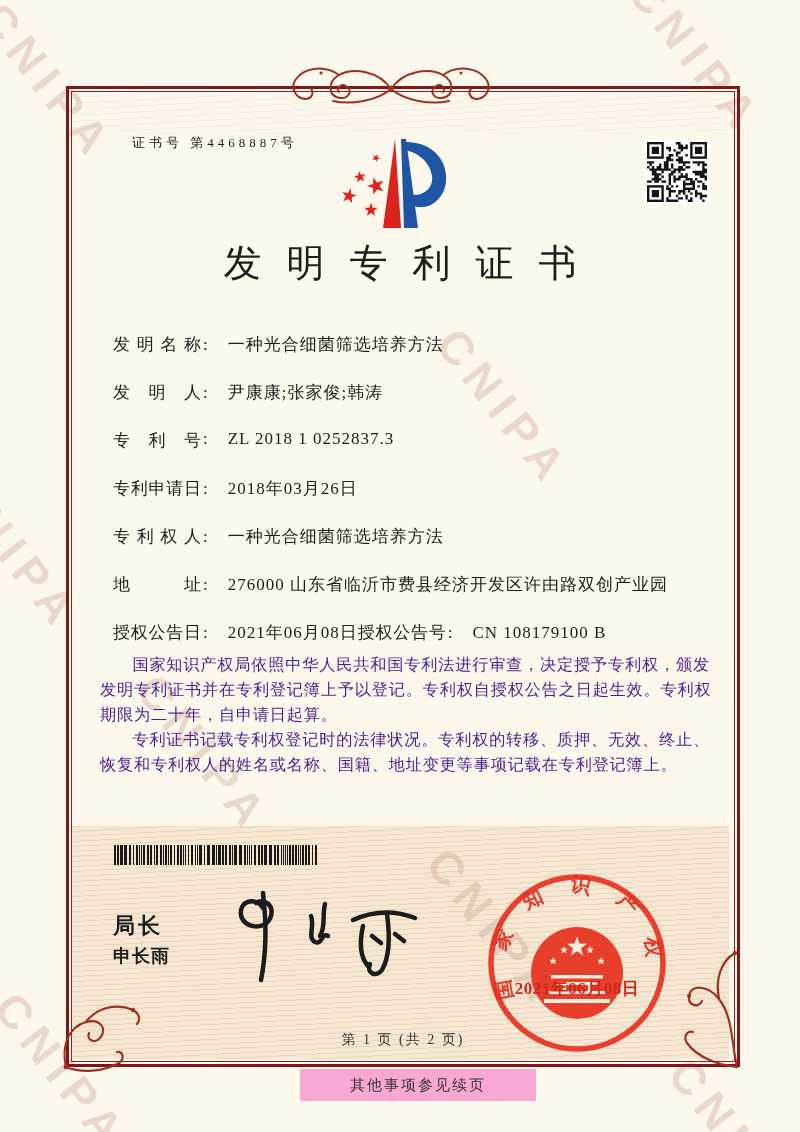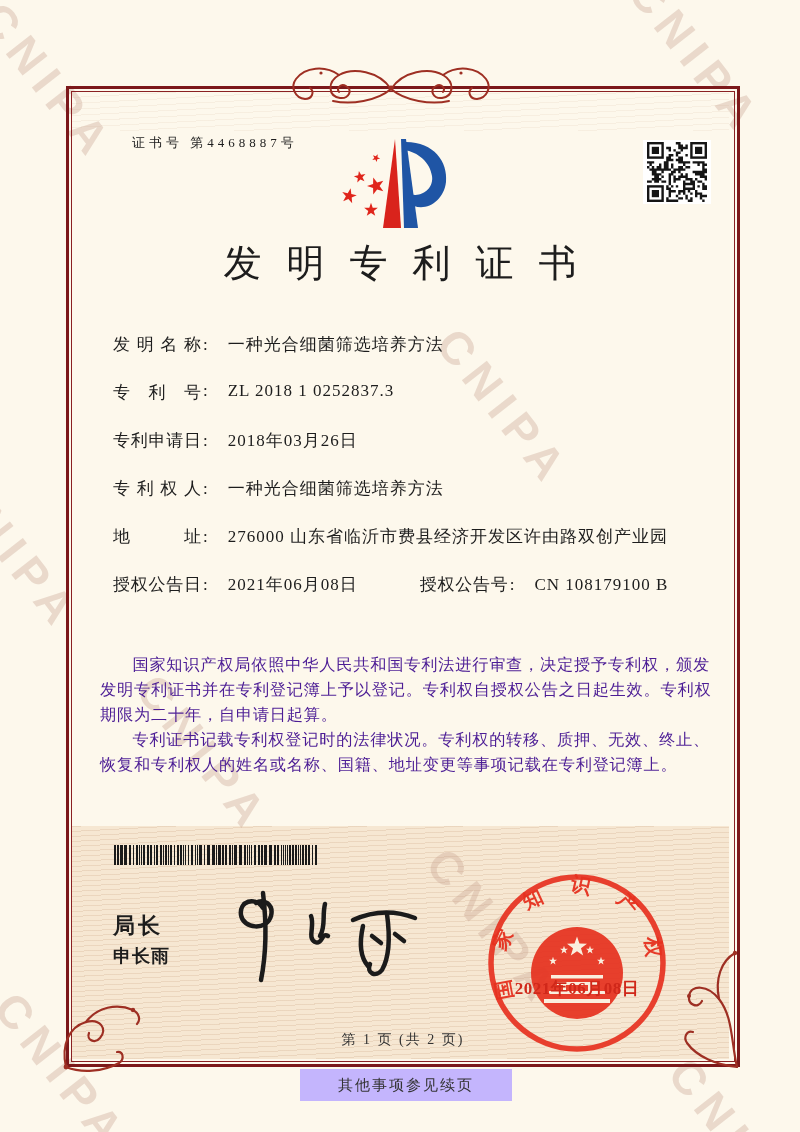--- a/index.html
+++ b/index.html
@@ -24,41 +24,41 @@
   .logo{left:338px;top:132px;z-index:3;}
   .qr{left:643px;top:140px;z-index:3;background:#fff;padding:2px;}
   .title{left:0;top:238px;width:800px;text-align:center;font-size:38px;font-weight:normal;
          letter-spacing:25px;text-indent:25px;z-index:3;}
   
   .fields{left:113px;top:333px;width:615px;z-index:3;font-size:17px;}
   .f-row{height:27px;margin-bottom:21px;white-space:nowrap;}
   .f-label{display:inline-block;width:88px;text-align:justify;text-align-last:justify;vertical-align:top;}
   .f-colon{display:inline-block;margin-left:2px;}
   .f-value{display:inline-block;margin-left:20px;letter-spacing:1px;}
-  .f-pair2{margin-left:62px;}
+  .f-pair2{}
   
   .body-text{left:100px;top:653px;width:624px;font-size:16.2px;line-height:25px;
              letter-spacing:0.8px;z-index:3;color:#4c1d95;}
   .body-text p{margin:0;text-indent:2em;}
   
   .barcode{left:114px;top:845px;z-index:3;}
   
   .signer-role{left:113px;top:911px;font-size:22px;font-weight:600;z-index:3;
      font-family:"Liberation Sans","DejaVu Sans",sans-serif;letter-spacing:3px;}
   .signer-name{left:113px;top:944px;font-size:18px;font-weight:600;z-index:3;
      font-family:"Liberation Sans","DejaVu Sans",sans-serif;letter-spacing:1px;}
   .signature{left:225px;top:888px;z-index:3;}
   
   .seal{left:482px;top:868px;z-index:4;}
   .seal-date{left:487px;top:977px;width:180px;text-align:center;font-size:17px;font-weight:bold;
              color:#d0281a;letter-spacing:0.5px;z-index:5;}
   
   .page-num{left:0;top:1031px;width:806px;text-align:center;font-size:14px;letter-spacing:2px;
             color:#333;z-index:3;}
-  .cont-box{left:300px;top:1069px;width:212px;height:32px;background:#c4b5fd;z-index:3;
+  .cont-box{left:300px;top:1069px;width:236px;height:32px;background:#f9a8d4;z-index:3;
             text-align:center;line-height:32px;font-size:15px;color:#333;letter-spacing:2px;}
   .orn{z-index:3;}
 </style>
 </head>
 <body>
 
 <svg width="0" height="0" style="position:absolute">
   <defs>
     <path id="star" d="M0,-10 L2.35,-3.24 L9.51,-3.09 L3.8,1.24 L5.88,8.09 L0,4 L-5.88,8.09 L-3.8,1.24 L-9.51,-3.09 L-2.35,-3.24 Z"></path>
   </defs>
@@ -148,20 +148,23 @@
     <rect x="2" y="20" width="3" height="3"></rect>
     <path id="qr-modules" d="M12 0h1v1h-1zM13 0h1v1h-1zM13 1h1v1h-1zM14 1h1v1h-1zM16 1h1v1h-1zM8 2h1v1h-1zM9 2h1v1h-1zM13 2h1v1h-1zM14 2h1v1h-1zM15 2h1v1h-1zM16 2h1v1h-1zM9 3h1v1h-1zM11 3h1v1h-1zM14 3h1v1h-1zM12 4h1v1h-1zM13 4h1v1h-1zM9 5h1v1h-1zM10 5h1v1h-1zM12 5h1v1h-1zM16 5h1v1h-1zM8 6h1v1h-1zM9 6h1v1h-1zM13 6h1v1h-1zM14 6h1v1h-1zM8 7h1v1h-1zM9 7h1v1h-1zM10 7h1v1h-1zM12 7h1v1h-1zM13 7h1v1h-1zM14 7h1v1h-1zM0 8h1v1h-1zM1 8h1v1h-1zM2 8h1v1h-1zM7 8h1v1h-1zM8 8h1v1h-1zM13 8h1v1h-1zM14 8h1v1h-1zM15 8h1v1h-1zM16 8h1v1h-1zM17 8h1v1h-1zM19 8h1v1h-1zM20 8h1v1h-1zM21 8h1v1h-1zM22 8h1v1h-1zM23 8h1v1h-1zM1 9h1v1h-1zM5 9h1v1h-1zM7 9h1v1h-1zM8 9h1v1h-1zM10 9h1v1h-1zM15 9h1v1h-1zM21 9h1v1h-1zM23 9h1v1h-1zM24 9h1v1h-1zM0 10h1v1h-1zM2 10h1v1h-1zM4 10h1v1h-1zM5 10h1v1h-1zM7 10h1v1h-1zM8 10h1v1h-1zM10 10h1v1h-1zM13 10h1v1h-1zM14 10h1v1h-1zM16 10h1v1h-1zM17 10h1v1h-1zM23 10h1v1h-1zM1 11h1v1h-1zM2 11h1v1h-1zM3 11h1v1h-1zM4 11h1v1h-1zM5 11h1v1h-1zM6 11h1v1h-1zM7 11h1v1h-1zM8 11h1v1h-1zM9 11h1v1h-1zM11 11h1v1h-1zM12 11h1v1h-1zM13 11h1v1h-1zM14 11h1v1h-1zM15 11h1v1h-1zM23 11h1v1h-1zM24 11h1v1h-1zM2 12h1v1h-1zM3 12h1v1h-1zM6 12h1v1h-1zM10 12h1v1h-1zM11 12h1v1h-1zM13 12h1v1h-1zM19 12h1v1h-1zM20 12h1v1h-1zM21 12h1v1h-1zM22 12h1v1h-1zM23 12h1v1h-1zM24 12h1v1h-1zM2 13h1v1h-1zM3 13h1v1h-1zM4 13h1v1h-1zM5 13h1v1h-1zM9 13h1v1h-1zM10 13h1v1h-1zM14 13h1v1h-1zM16 13h1v1h-1zM20 13h1v1h-1zM21 13h1v1h-1zM22 13h1v1h-1zM23 13h1v1h-1zM3 14h1v1h-1zM4 14h1v1h-1zM6 14h1v1h-1zM9 14h1v1h-1zM11 14h1v1h-1zM13 14h1v1h-1zM14 14h1v1h-1zM15 14h1v1h-1zM16 14h1v1h-1zM22 14h1v1h-1zM23 14h1v1h-1zM24 14h1v1h-1zM2 15h1v1h-1zM3 15h1v1h-1zM4 15h1v1h-1zM5 15h1v1h-1zM9 15h1v1h-1zM11 15h1v1h-1zM12 15h1v1h-1zM13 15h1v1h-1zM16 15h1v1h-1zM17 15h1v1h-1zM18 15h1v1h-1zM20 15h1v1h-1zM24 15h1v1h-1zM0 16h1v1h-1zM1 16h1v1h-1zM3 16h1v1h-1zM4 16h1v1h-1zM6 16h1v1h-1zM7 16h1v1h-1zM9 16h1v1h-1zM11 16h1v1h-1zM15 16h1v1h-1zM18 16h1v1h-1zM19 16h1v1h-1zM21 16h1v1h-1zM22 16h1v1h-1zM9 17h1v1h-1zM15 17h1v1h-1zM16 17h1v1h-1zM17 17h1v1h-1zM18 17h1v1h-1zM19 17h1v1h-1zM23 17h1v1h-1zM8 18h1v1h-1zM10 18h1v1h-1zM12 18h1v1h-1zM15 18h1v1h-1zM19 18h1v1h-1zM21 18h1v1h-1zM23 18h1v1h-1zM24 18h1v1h-1zM8 19h1v1h-1zM9 19h1v1h-1zM15 19h1v1h-1zM16 19h1v1h-1zM17 19h1v1h-1zM18 19h1v1h-1zM19 19h1v1h-1zM23 19h1v1h-1zM24 19h1v1h-1zM9 20h1v1h-1zM10 20h1v1h-1zM11 20h1v1h-1zM13 20h1v1h-1zM14 20h1v1h-1zM15 20h1v1h-1zM17 20h1v1h-1zM20 20h1v1h-1zM9 21h1v1h-1zM13 21h1v1h-1zM15 21h1v1h-1zM18 21h1v1h-1zM20 21h1v1h-1zM21 21h1v1h-1zM22 21h1v1h-1zM9 22h1v1h-1zM12 22h1v1h-1zM16 22h1v1h-1zM20 22h1v1h-1zM22 22h1v1h-1zM23 22h1v1h-1zM24 22h1v1h-1zM8 23h1v1h-1zM13 23h1v1h-1zM14 23h1v1h-1zM16 23h1v1h-1zM18 23h1v1h-1zM22 23h1v1h-1zM8 24h1v1h-1zM9 24h1v1h-1zM10 24h1v1h-1zM11 24h1v1h-1zM12 24h1v1h-1zM17 24h1v1h-1zM18 24h1v1h-1zM23 24h1v1h-1z"></path>
   </g>
 </svg>
 
 <div class="abs title">发明专利证书</div>
 
 <div class="abs fields">
   <div class="f-row">
     <span class="f-label">发明名称</span><span class="f-colon">:</span><span class="f-value">一种光合细菌筛选培养方法</span>
+  </div>
+  <div class="f-row">
+    <span class="f-label">发明人</span><span class="f-colon">:</span><span class="f-value">尹康康;张家俊;韩涛</span>
   </div>
   <div class="f-row">
     <span class="f-label">专利号</span><span class="f-colon">:</span><span class="f-value">ZL 2018 1 0252837.3</span>
   </div>
   <div class="f-row">
     <span class="f-label">专利申请日</span><span class="f-colon">:</span><span class="f-value">2018年03月26日</span>
   </div>
   <div class="f-row">
     <span class="f-label">专利权人</span><span class="f-colon">:</span><span class="f-value">一种光合细菌筛选培养方法</span>
   </div>

